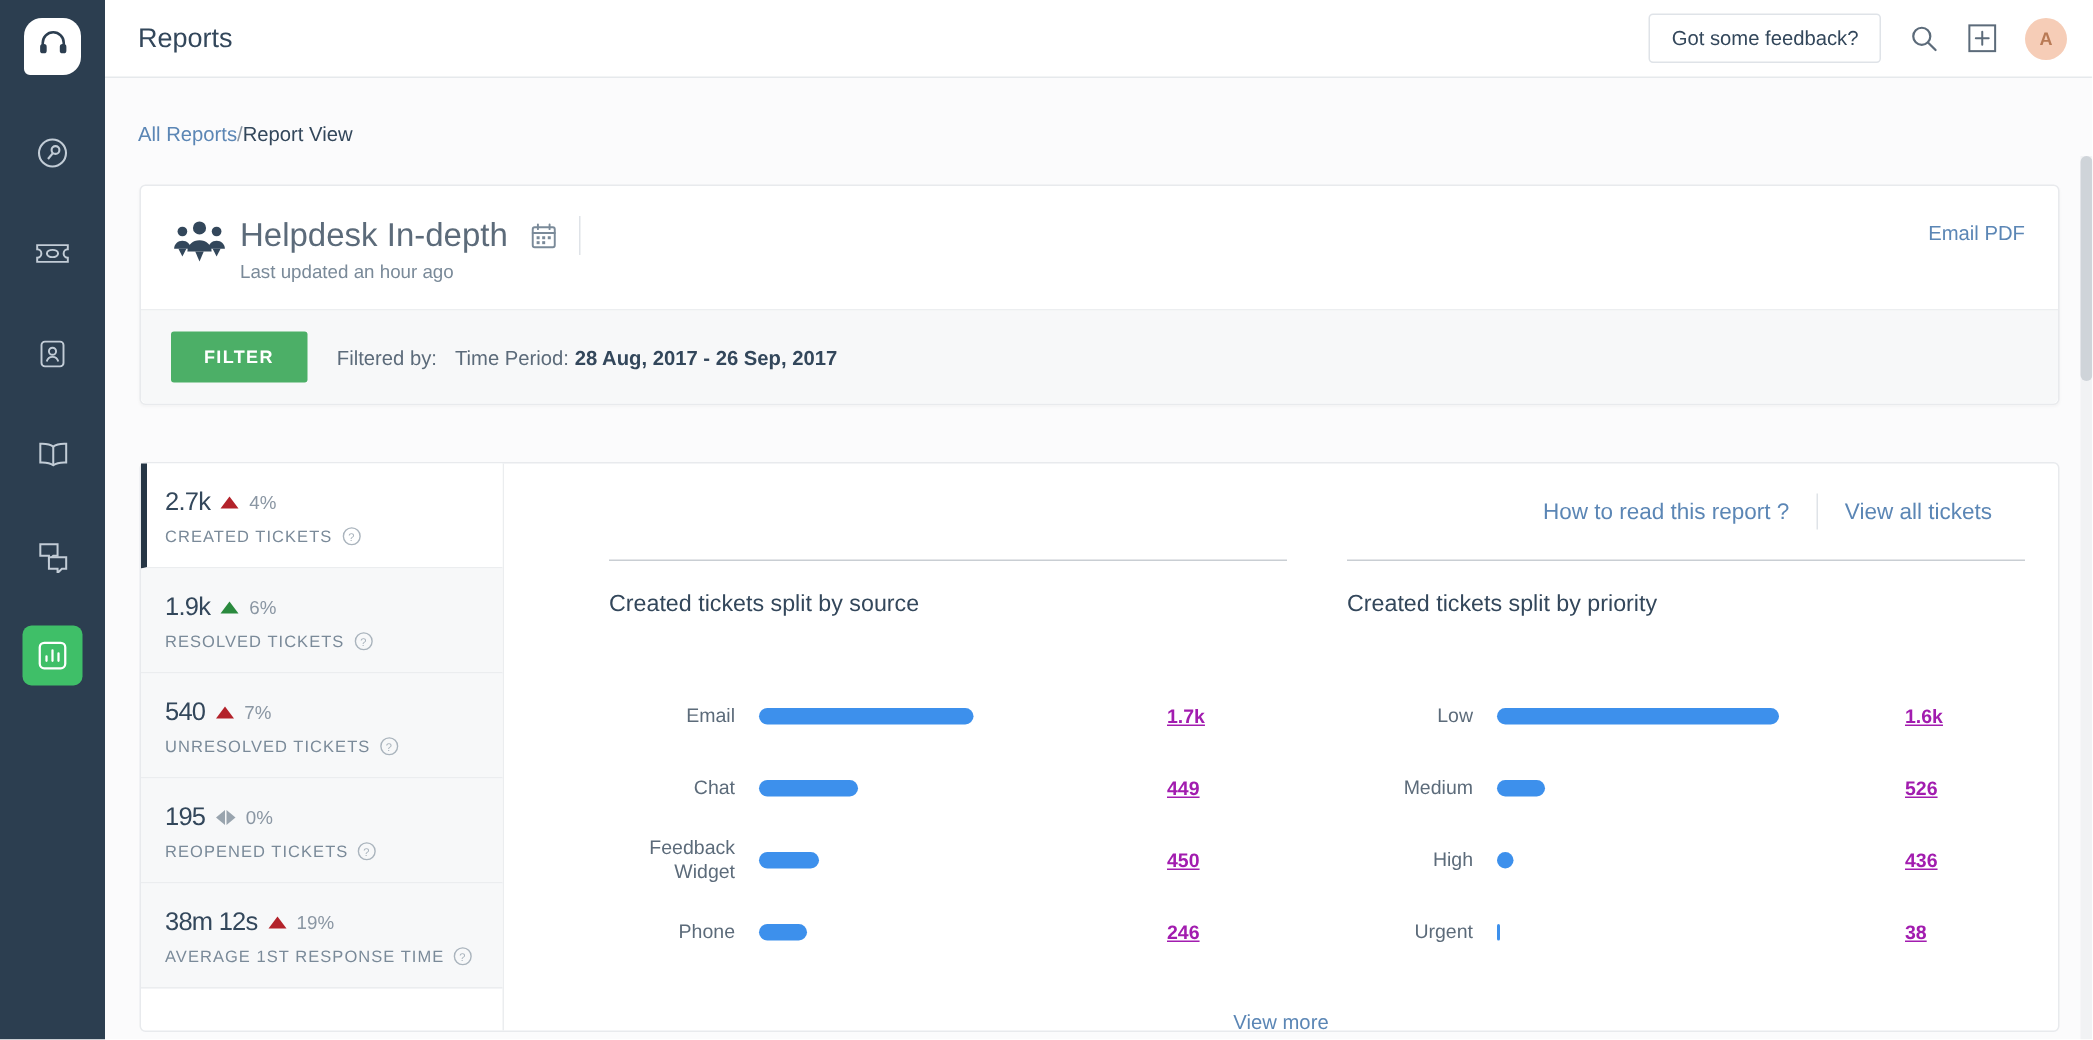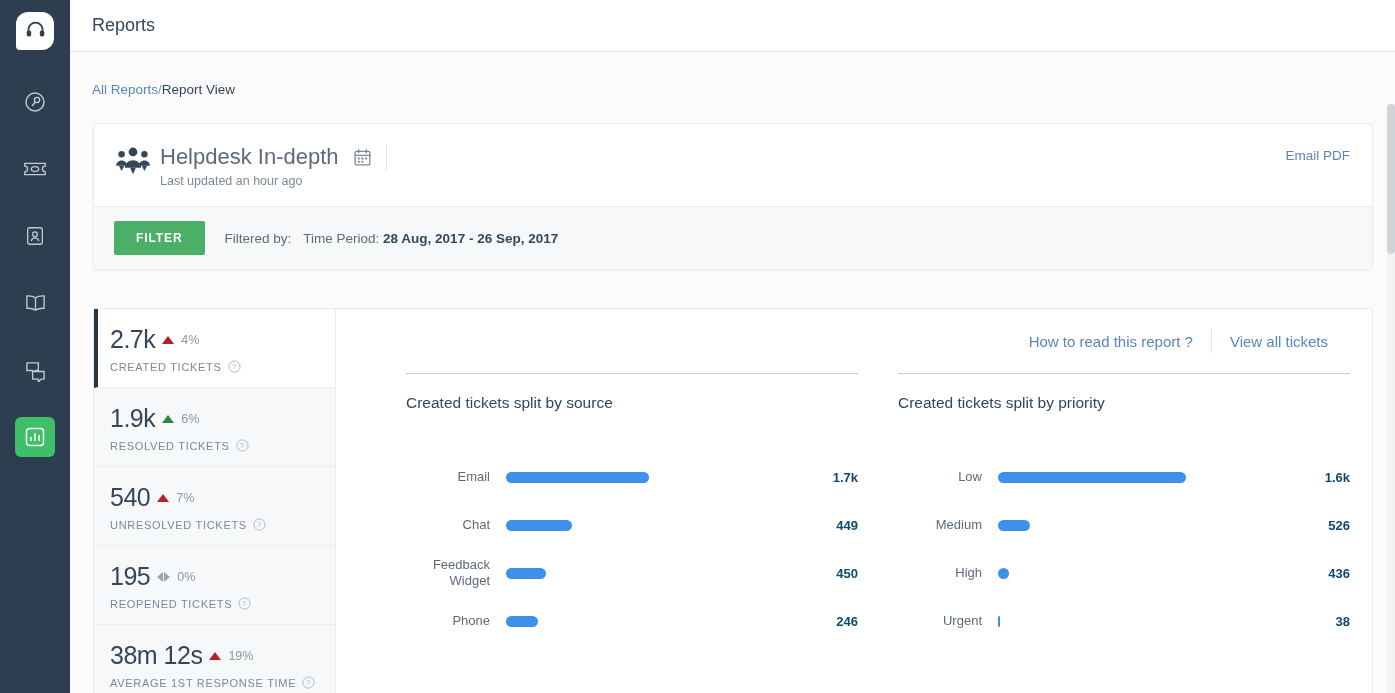--- a/index.html
+++ b/index.html
@@ -125,21 +125,21 @@
   .metrics { width: 242px; flex: 0 0 242px; border-right: 1px solid #ebedef; }
   .metric {
     padding: 16px 14px 14px 16px;
     border-bottom: 1px solid #ebedef;
     background: #f7f8f9;
     cursor: pointer;
     position: relative;
   }
   .metric.active { background: #fff; border-left: 4px solid #263645; padding-left: 12px; }
   .metric-top { display: flex; align-items: center; gap: 7px; }
-  .metric-value { font-size: 25px; color: #33475b; font-weight: 400; letter-spacing: -.5px; text-align: right; }
+  .metric-value { font-size: 17px; color: #33475b; font-weight: 400; letter-spacing: -.5px; text-align: right; }
   .tri { width: 0; height: 0; }
   .tri.up-red { border-left: 6px solid transparent; border-right: 6px solid transparent; border-bottom: 8px solid #b3222a; }
   .tri.up-green { border-left: 6px solid transparent; border-right: 6px solid transparent; border-bottom: 8px solid #2a8a3e; }
   .flat { display: flex; align-items: center; gap: 1px; }
   .flat .l { width:0;height:0;border-top:5px solid transparent;border-bottom:5px solid transparent;border-right:6px solid #99a4ae; }
   .flat .r { width:0;height:0;border-top:5px solid transparent;border-bottom:5px solid transparent;border-left:6px solid #99a4ae; }
   .metric-delta { font-size: 12.5px; color: #8a96a3; }
   .metric-label {
     margin-top: 6px; font-size: 11px; letter-spacing: .7px;
     color: #7a8a99; text-transform: uppercase;
@@ -162,22 +162,22 @@
   .chart-title { font-size: 15.5px; color: #33475b; margin-bottom: 41px; }
   .chart-rows { display: flex; flex-direction: column; }
   .chart-row { display: flex; align-items: center; height: 48px; }
   .chart-cat {
     width: 100px; flex: 0 0 100px; text-align: right;
     font-size: 13px; color: #5c6b7a; padding-right: 16px; line-height: 1.25;
   }
   .bar-area { flex: 1; display: flex; align-items: center; }
   .bar { height: 11px; border-radius: 6px; background: #3d90ec; min-width: 1px; }
   .chart-val {
-    width: 90px; flex: 0 0 90px; text-align: right;
-    font-size: 13px; color: #0c4a6e; font-weight: 700; padding-left: 10px;
+    width: 90px; flex: 0 0 90px; text-align: left;
+    font-size: 13px; color: #a21caf; font-weight: 700; padding-left: 10px; text-decoration: underline;
   }
   .view-more {
     position: absolute; left: 0; right: 0; bottom: -2px;
     text-align: center; color: #5b86b5; font-size: 13.5px; cursor: pointer;
   }
 
   
   .scrollbar-track {
     position: absolute; top: 52px; right: 0; width: 8px; height: 641px;
     background: #f1f2f4;
@@ -257,20 +257,36 @@
           <path d="M8 15.5v-3M12 15.5v-7M16 15.5v-5" stroke-linecap="round"></path>
         </svg>
       </span>
     </div>
   </nav>
 
   <div class="main">
 
     <header class="topbar">
       <div class="topbar-title">Reports</div>
+      <div class="topbar-right">
+        <button class="feedback-btn">Got some feedback?</button>
+        <span class="icon-btn">
+          <svg width="21" height="21" viewBox="0 0 24 24" fill="none" stroke="#5c6b7a" stroke-width="1.7">
+            <circle cx="10.5" cy="10.5" r="6.5"></circle>
+              <path d="M15.4 15.4L21 21" stroke-linecap="round"></path>
+          </svg>
+        </span>
+        <span class="icon-btn">
+          <svg width="21" height="21" viewBox="0 0 22 22" fill="none" stroke="#5c6b7a" stroke-width="1.4">
+            <rect x="2" y="2" width="18" height="18"></rect>
+            <path d="M11 6.5v9M6.5 11h9" stroke-linecap="round"></path>
+          </svg>
+        </span>
+        <span class="avatar">A</span>
+      </div>
     </header>
 
     <div class="content">
 
       <div class="breadcrumb">
         <a>All Reports</a>
         <span class="sep">/</span>
         <span>Report View</span>
       </div>
 

